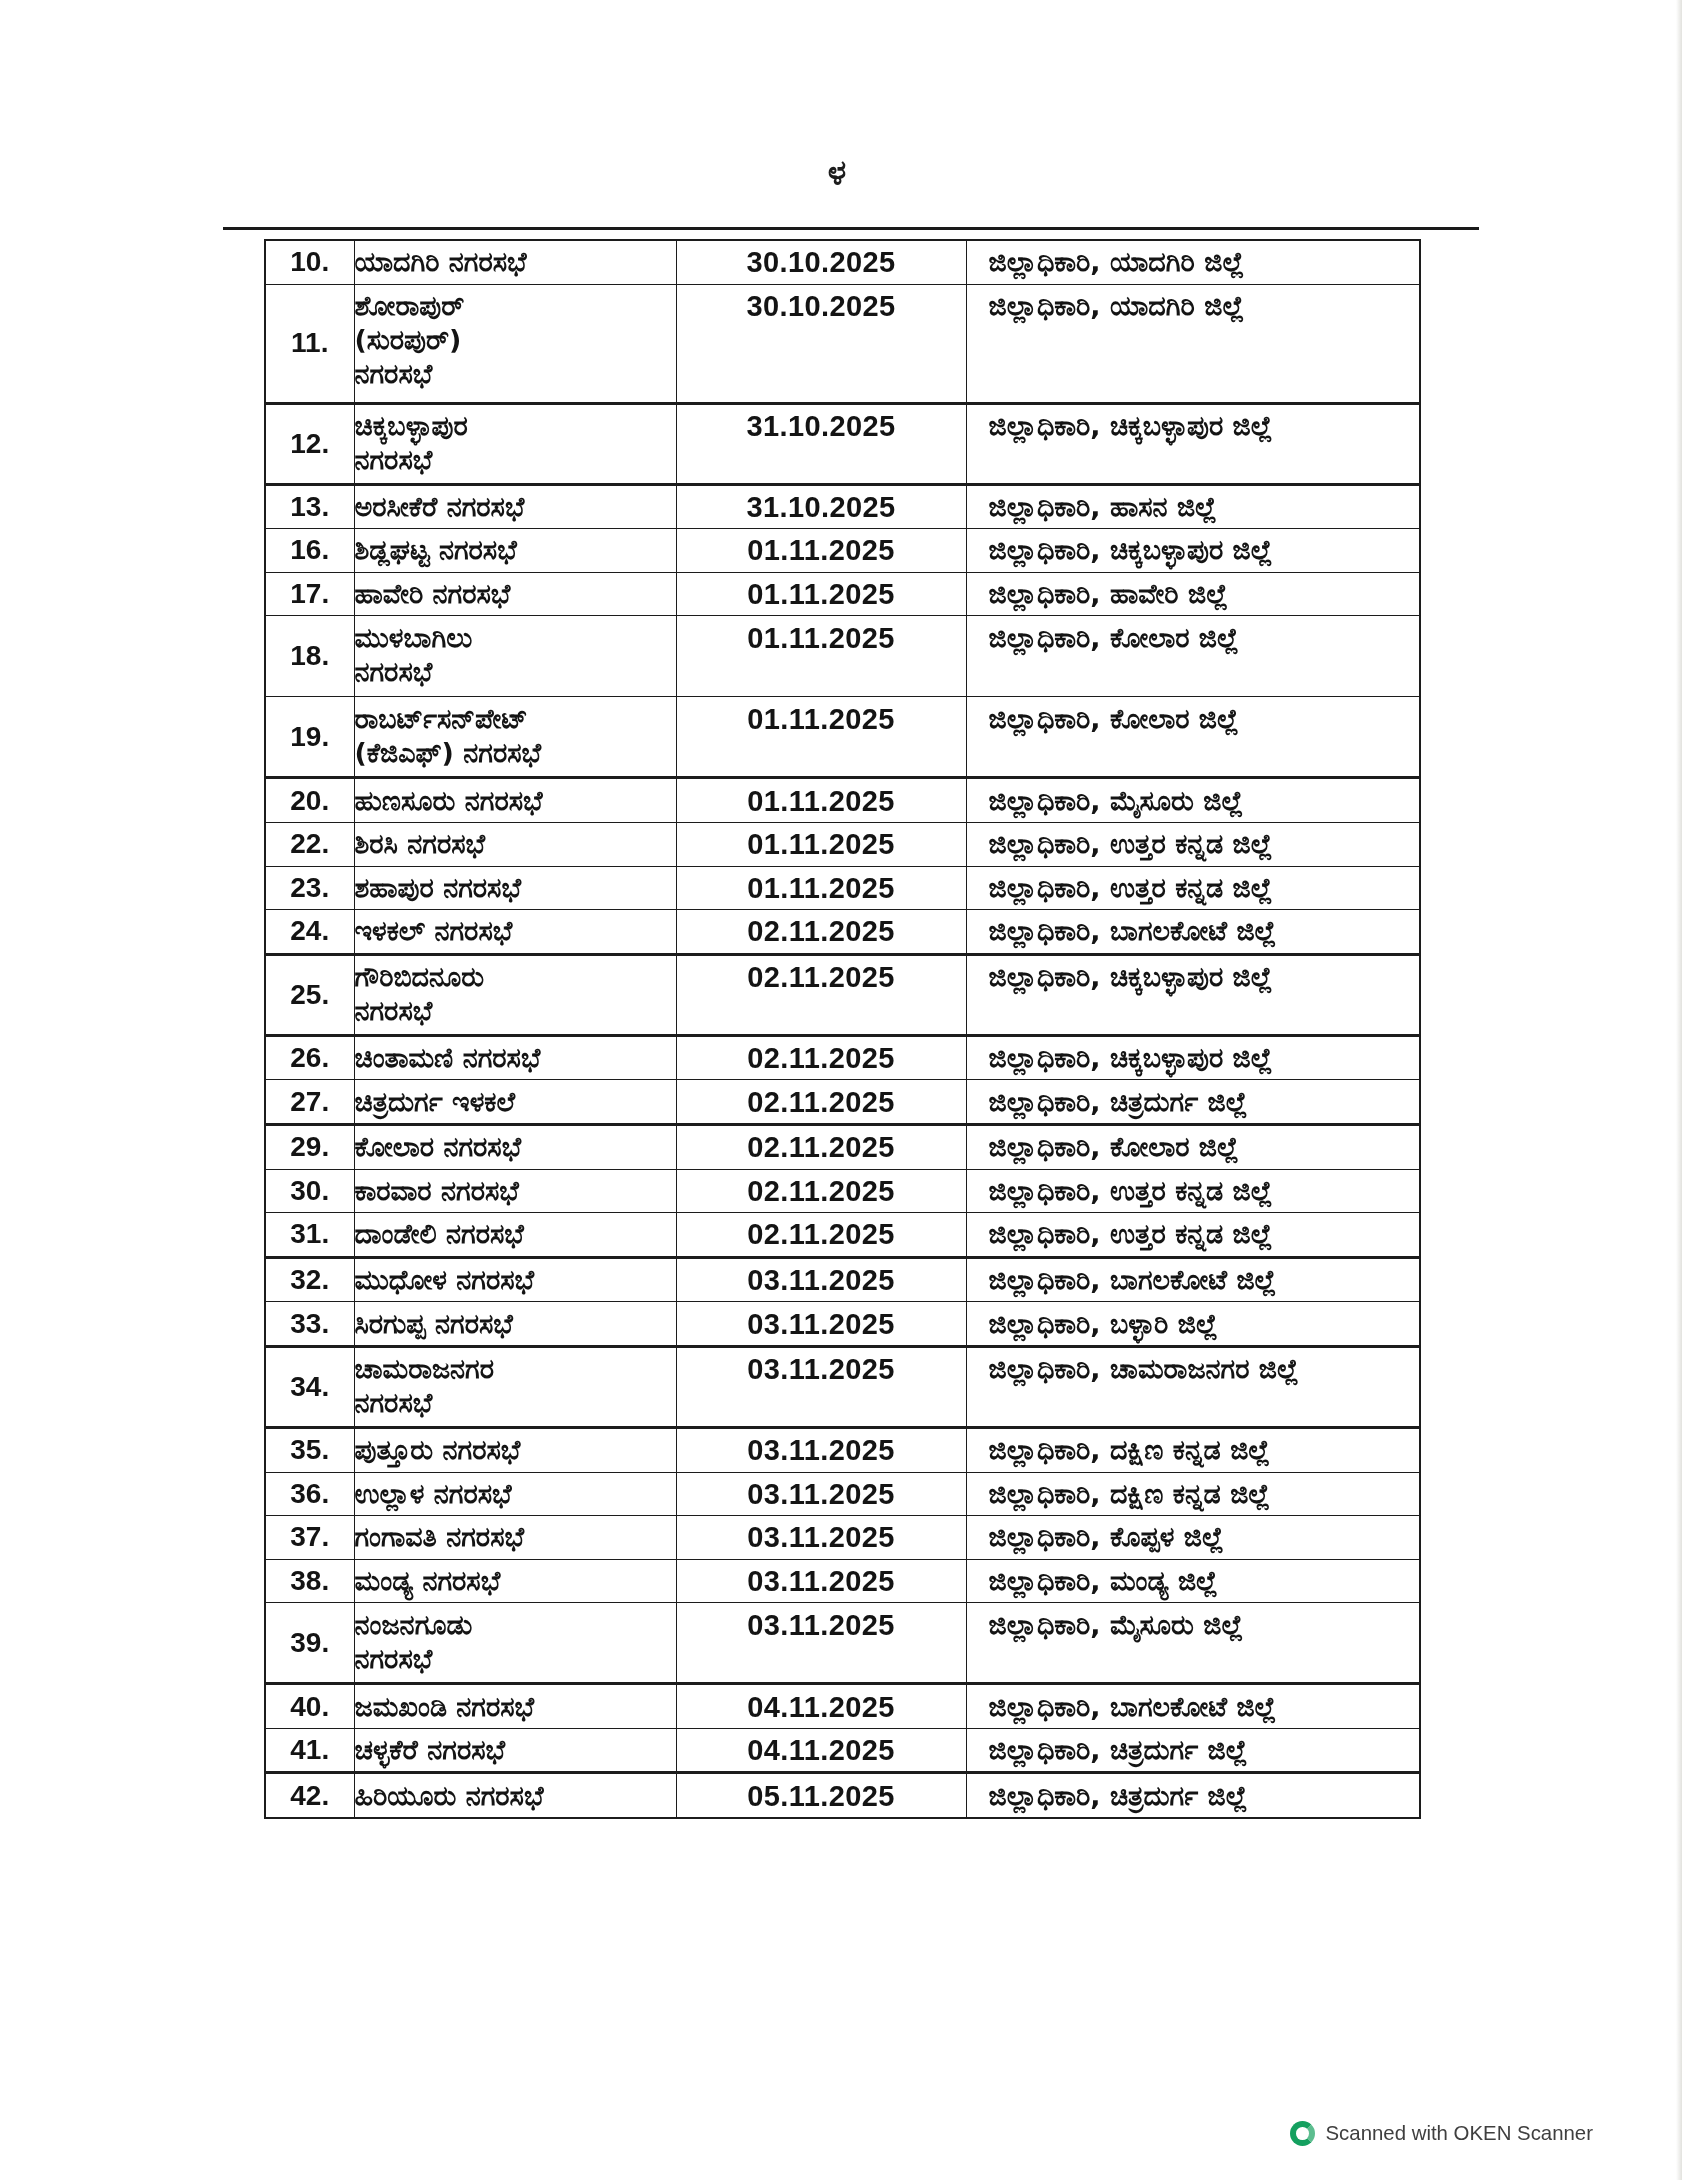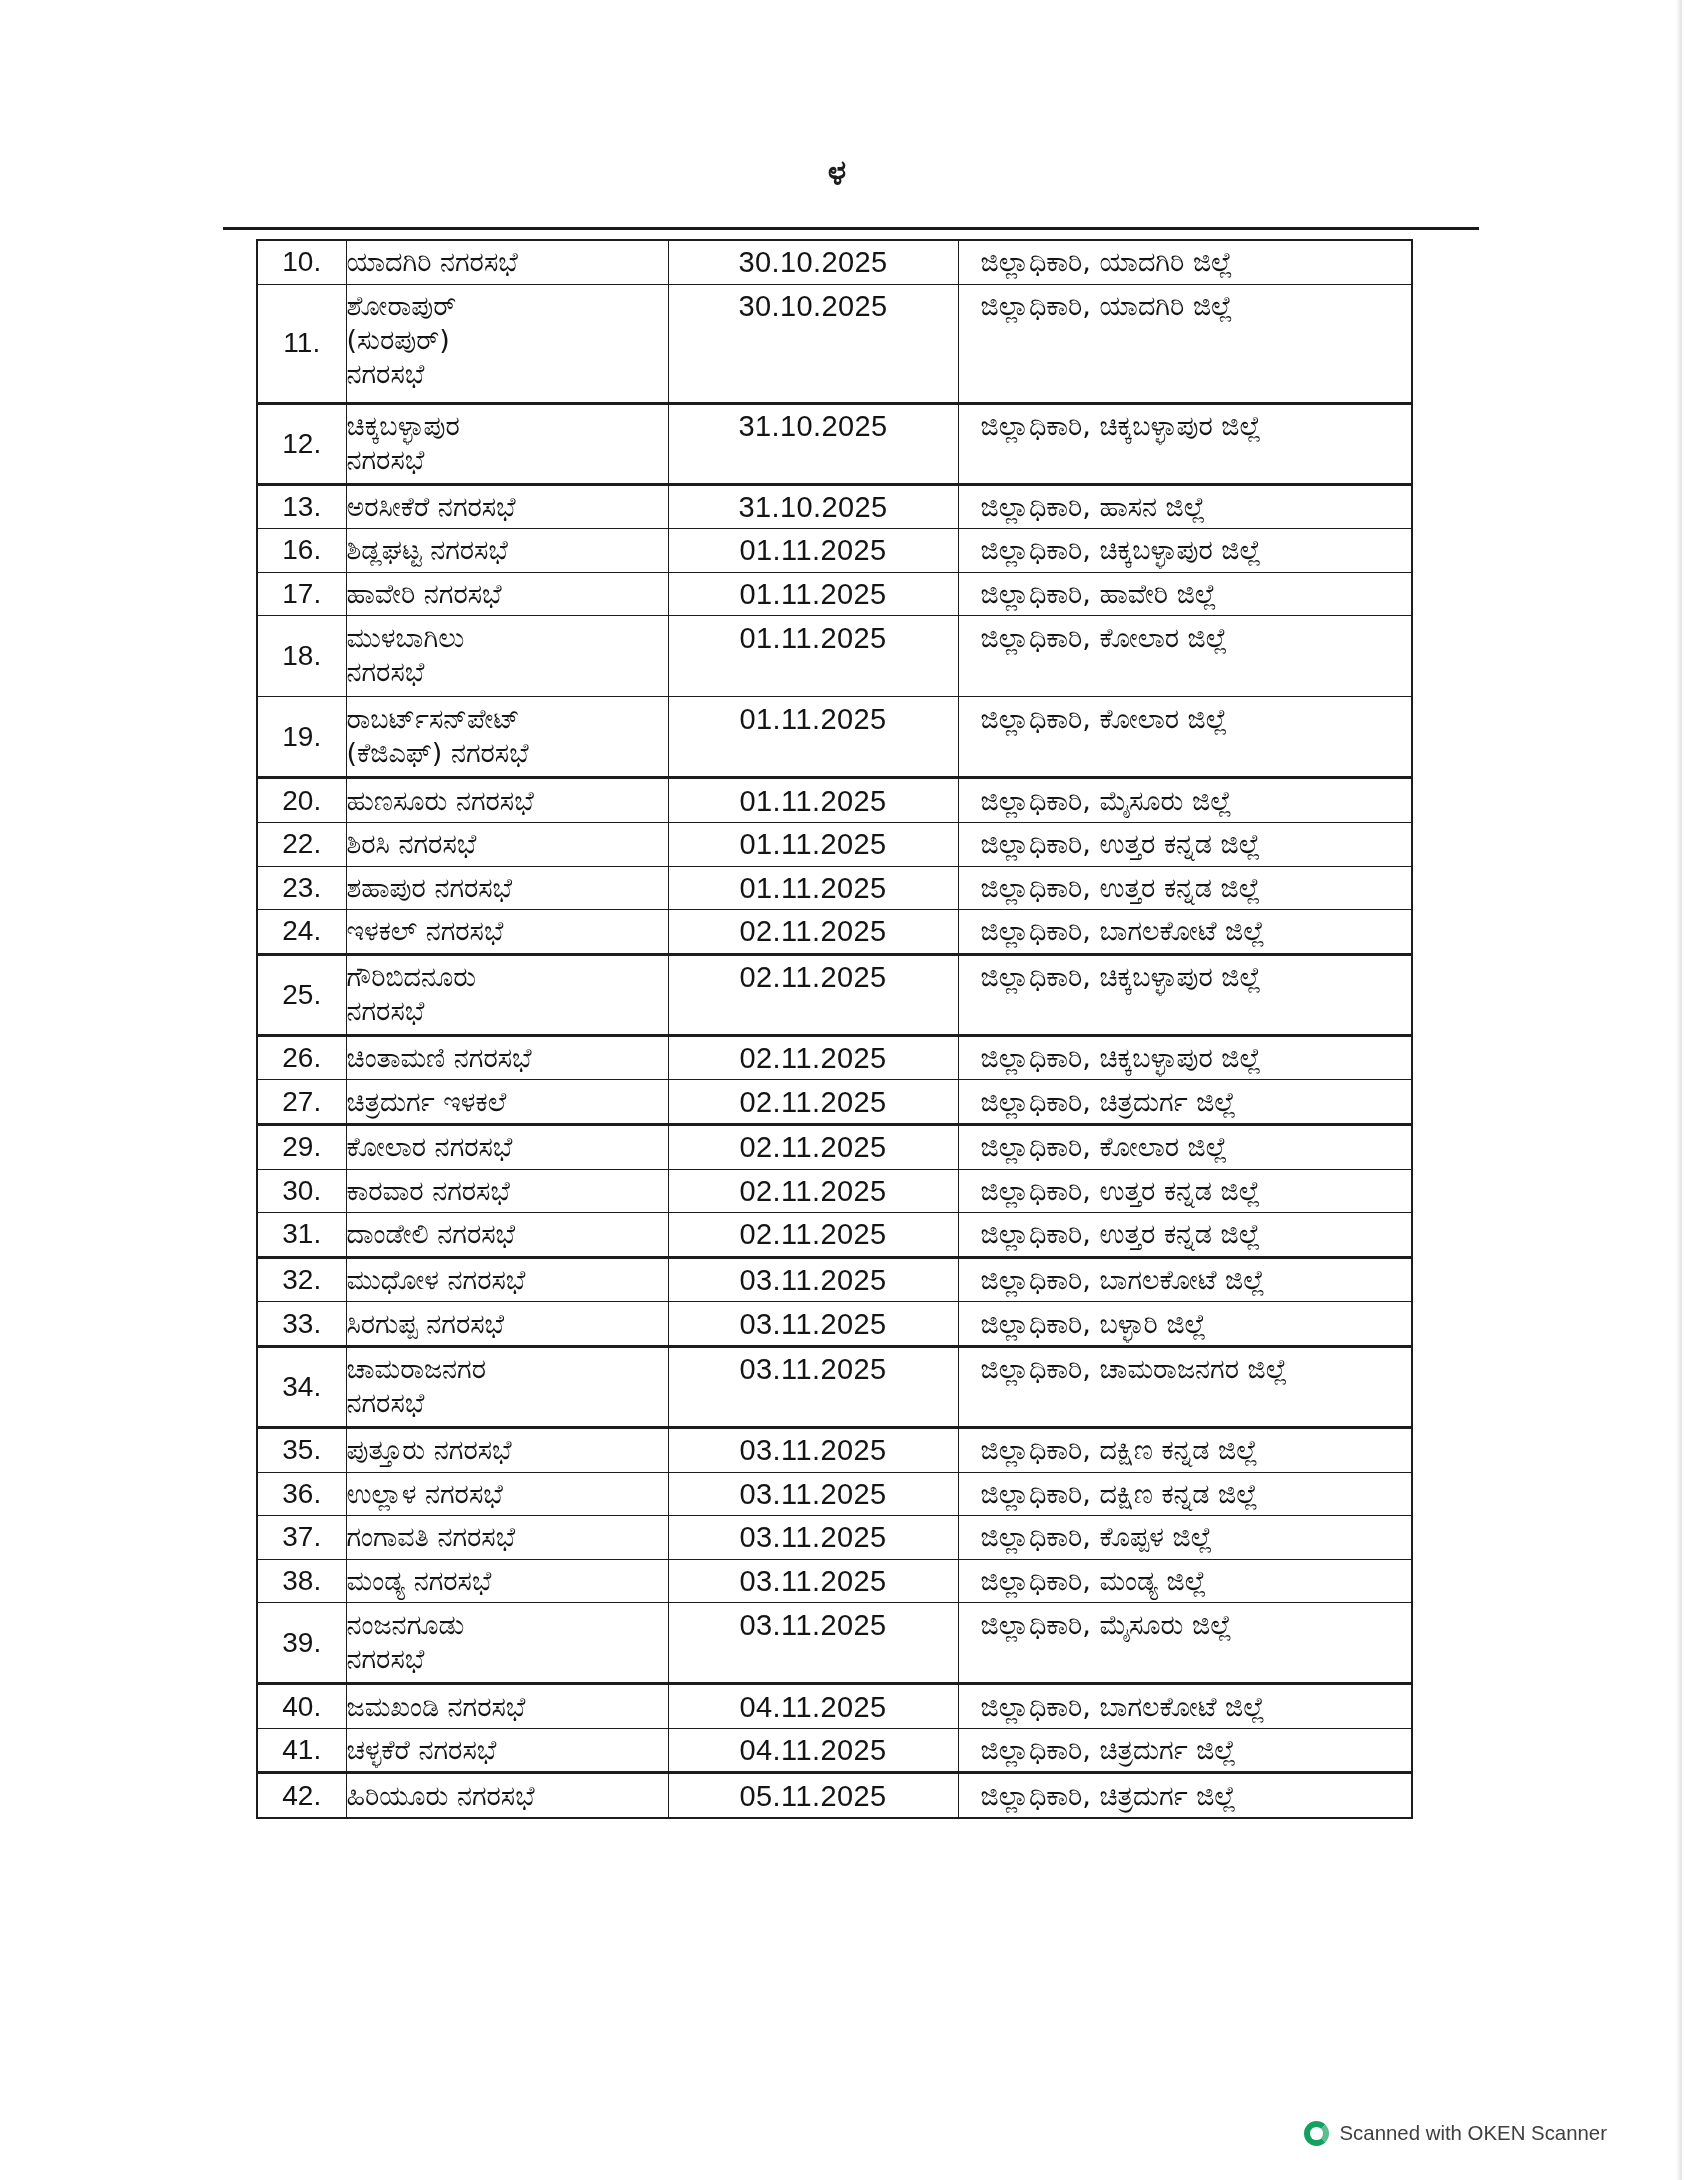--- a/index.html
+++ b/index.html
@@ -20,23 +20,24 @@
     text-align:center;
     font-size:34px;font-weight:bold;
     font-family:"DejaVu Sans",sans-serif;
     color:#1d1d1d;
   }
   .top-rule{
     position:absolute;top:227px;left:223px;width:1256px;height:3.4px;
     background:#1a1a1a;
   }
   .schedule-table{
-    position:absolute;top:239px;left:256px;width:1154px;
+    position:absolute;top:239px;left:264px;width:1154px;
     border-collapse:collapse;
     table-layout:fixed;
+    font-weight:bold;
   }
   .schedule-table, .schedule-table td{
     border:1.7px solid #1c1c1c;
   }
   .schedule-table{border-width:2.6px;}
   .schedule-table tr.thick-top td{border-top-width:3.4px;}
   .schedule-table td{
     font-family:"DejaVu Sans",sans-serif;
     font-size:27px;
     line-height:34px;
@@ -59,21 +60,21 @@
   td.col-name{padding-right:8.5px;}
   td.col-date{
     text-align:center;
     font-family:"Liberation Sans","DejaVu Sans",sans-serif;
     font-size:29px;
     letter-spacing:0.4px;
   }
   td.col-auth{padding-left:22px;}
   td.col-auth.justified{text-align:justify;}
   .oken-badge{
-    position:absolute;top:2121px;right:78px;
+    position:absolute;top:2121px;right:92px;
     display:flex;align-items:center;gap:11px;
   }
   .oken-logo{
     width:12.8px;height:12.8px;
     border:6.8px solid #14a05f;
     border-right-color:#5cbd8f;
     border-radius:50%;
     background:#ffffff;
     display:inline-block;
   }

